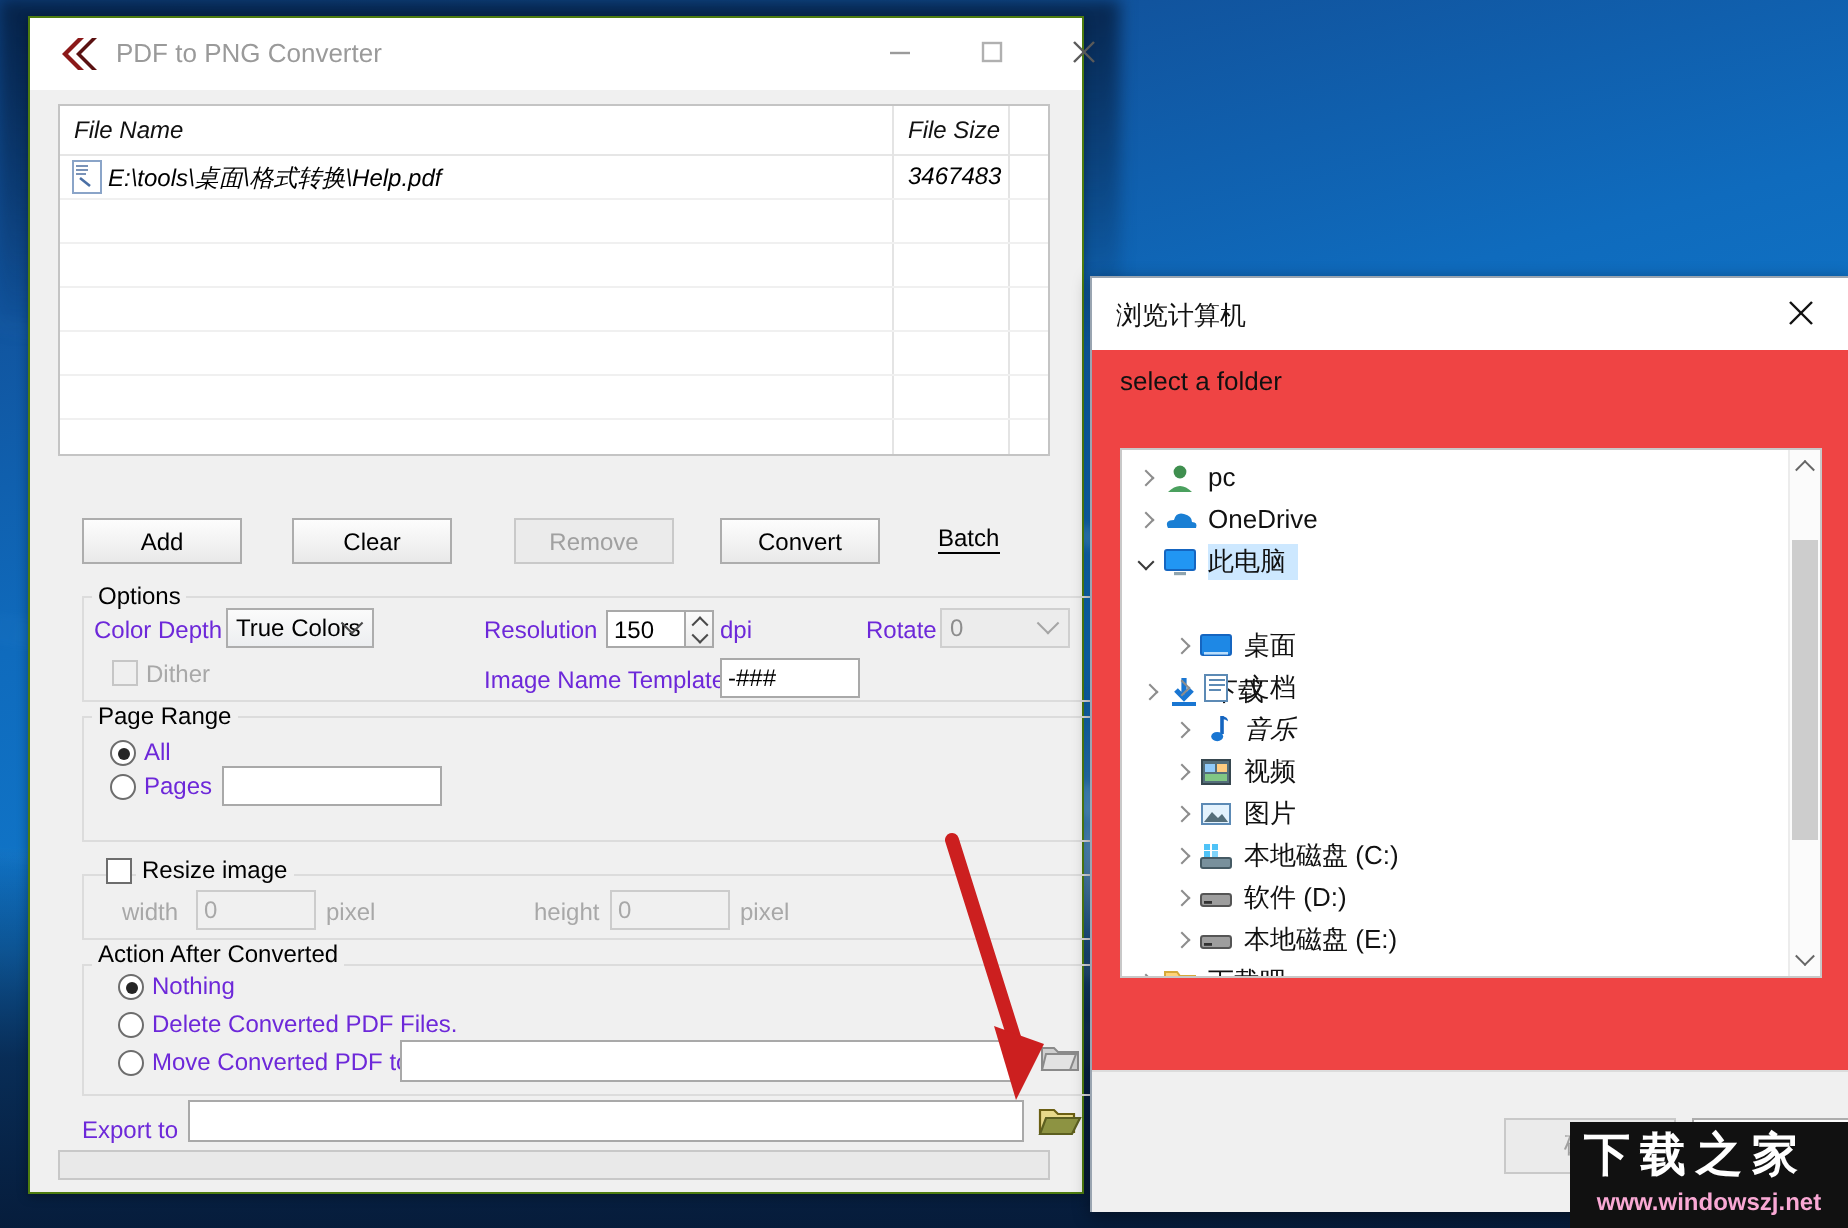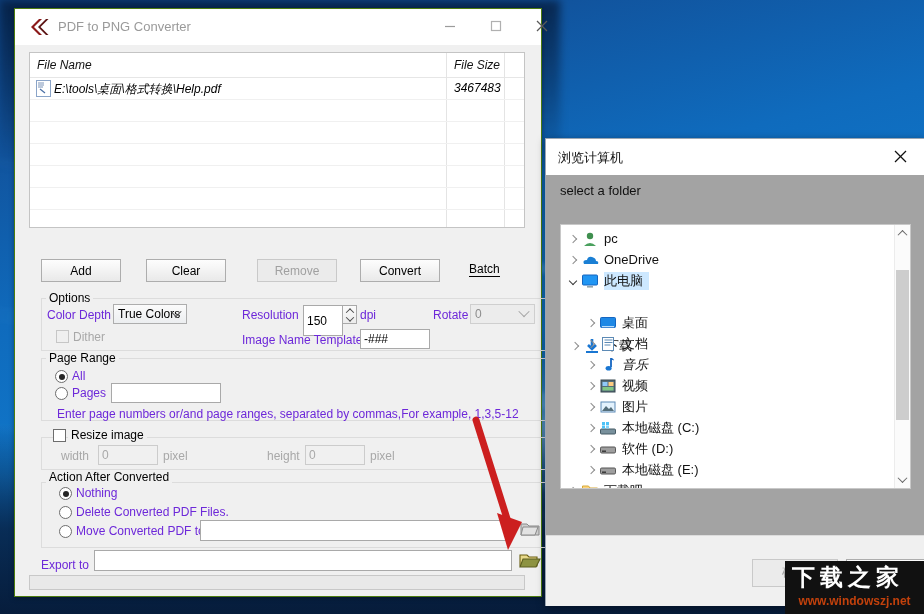--- a/index.html
+++ b/index.html
@@ -67,21 +67,21 @@
   #row0{position:absolute;left:0;right:0;top:24px;height:22px;}
   #rowicon{position:absolute;left:6px;top:3px;width:13px;height:15px;background:#fff;border:1px solid #8aa4c8;}
   #rowname{position:absolute;left:24px;top:4px;font-size:12px;}
   #rowsize{position:absolute;left:424px;top:4px;font-size:12px;}
 
   
   #prog{position:absolute;left:14px;top:566px;width:496px;height:15px;background:#e9e9e9;border:1px solid #c8c8c8;box-sizing:border-box;}
 
   
   #dlg{position:absolute;left:545px;top:138px;width:378px;height:466px;
-    background:#a3a3a3;border:1px solid #9aa5b1;box-shadow:0 2px 8px rgba(0,0,0,.4);}
+    background:#ef4444;border:1px solid #9aa5b1;box-shadow:0 2px 8px rgba(0,0,0,.4);}
   #dlghead{height:36px;background:#fff;position:relative;}
   #dlgtitle{position:absolute;left:12px;top:10px;font-size:13px;color:#111;}
   #dlgclose{position:absolute;right:4px;top:1px;width:40px;height:33px;display:flex;align-items:center;justify-content:center;}
   #dlgprompt{position:absolute;left:14px;top:44px;font-size:13px;color:#111;}
   #tree{position:absolute;left:14px;top:85px;width:351px;height:265px;background:#fff;border:1px solid #c8c8c8;box-sizing:border-box;overflow:hidden;}
   .tnode{position:absolute;left:0;height:21px;display:flex;align-items:center;white-space:nowrap;}
   .tchev{width:16px;display:flex;align-items:center;justify-content:center;flex:none;}
   .tchev i{display:block;width:5px;height:5px;border-right:1.4px solid #8d8d8d;border-bottom:1.4px solid #8d8d8d;transform:rotate(-45deg);}
   .tchev.open i{transform:rotate(45deg);border-color:#3a3a3a;}
   .ticon{width:18px;height:16px;flex:none;margin-right:5px;position:relative;}
@@ -93,21 +93,21 @@
   #sthumb{position:absolute;left:1px;top:45px;width:13px;height:150px;background:#cdcdcd;}
   #dlgfoot{position:absolute;left:0;right:0;top:396px;height:70px;background:#f0f0f0;border-top:1px solid #dcdcdc;}
 
   
   #arrow{position:absolute;left:450px;top:415px;width:100px;height:150px;pointer-events:none;}
 
   
   #wm{position:absolute;left:785px;top:561px;width:139px;height:53px;background:#111;overflow:hidden;}
   #wmcn{position:absolute;left:7px;top:1px;width:126px;height:31px;color:#fff;font-size:23px;
     font-family:"DejaVu Serif",serif;font-weight:bold;letter-spacing:5px;white-space:nowrap;}
-  #wmurl{position:absolute;left:0;right:0;top:33px;text-align:center;color:#c2410c;font-size:12px;font-weight:bold;}
+  #wmurl{position:absolute;left:0;right:0;top:33px;text-align:center;color:#f9a8d4;font-size:12px;font-weight:bold;}
 </style>
 </head>
 <body>
 
 <div id="desktop">
   <div class="dark" style="left:0;top:0;width:560px;height:170px;"></div>
   <div class="ray" style="left:-40px;top:150px;width:1100px;height:10px;transform:rotate(11deg);opacity:.45;"></div>
   <div class="ray" style="left:-40px;top:300px;width:1100px;height:16px;transform:rotate(9deg);opacity:.55;"></div>
   <div class="ray" style="left:-40px;top:420px;width:1100px;height:8px;transform:rotate(6deg);opacity:.5;"></div>
   <div class="ray" style="left:-40px;top:470px;width:1100px;height:22px;transform:rotate(4deg);opacity:.35;"></div>
@@ -180,21 +180,21 @@
 
   <div class="lbl" style="left:32px;top:299px;">Color Depth</div>
   <div class="combo" style="left:98px;top:295px;width:74px;height:20px;">
     <span>True Colors</span>
       <i class="arr"></i>
   </div>
   <div class="chk disabled" style="left:41px;top:321px;"></div>
   <div class="lbl dim" style="left:58px;top:321px;">Dither</div>
 
   <div class="lbl" style="left:227px;top:299px;">Resolution</div>
-  <div class="txt" style="position:absolute;left:288px;top:296px;width:40px;height:31px;">150</div>
+  <div class="txt" style="position:absolute;left:288px;top:296px;width:40px;height:19px;">150</div>
   <div style="position:absolute;left:328px;top:296px;width:14px;height:19px;border:1px solid #a9a9a9;border-left:none;background:linear-gradient(180deg,#fbfbfb,#ececec);box-sizing:border-box;">
     <div style="height:9px;display:flex;align-items:center;justify-content:center;">
       <span style="display:block;width:5px;height:5px;border-left:1.3px solid #4b4b4b;border-top:1.3px solid #4b4b4b;transform:rotate(45deg) translate(1px,1px);"></span>
     </div>
     <div style="height:8px;display:flex;align-items:center;justify-content:center;">
       <span style="display:block;width:5px;height:5px;border-right:1.3px solid #4b4b4b;border-bottom:1.3px solid #4b4b4b;transform:rotate(45deg) translate(-1px,-1px);"></span>
     </div>
   </div>
   <div class="lbl" style="left:345px;top:299px;">dpi</div>
 
@@ -207,21 +207,20 @@
   <div class="lbl" style="left:227px;top:324px;">Image Name Template</div>
   <div class="txt" style="position:absolute;left:345px;top:320px;width:70px;height:20px;">-###</div>
 
   <div class="grp" style="left:26px;top:349px;width:506px;height:63px;"></div>
   <div class="grplbl" style="left:31px;top:342px;">Page Range</div>
   <div class="radio on" style="left:40px;top:361px;"></div>
   <div class="lbl" style="left:57px;top:360px;">All</div>
   <div class="radio" style="left:40px;top:378px;"></div>
   <div class="lbl" style="left:57px;top:377px;">Pages</div>
   <div class="txt" style="position:absolute;left:96px;top:374px;width:110px;height:20px;"></div>
-  <div class="lbl" style="left:42px;top:398px;">Enter page numbers or/and page ranges, separated by commas,For example, 1,3,5-12</div>
 
   <div class="grp" style="left:26px;top:428px;width:506px;height:33px;"></div>
   <div class="chk" style="left:38px;top:420px;background:#fff;"></div>
   <div class="grplbl" style="left:53px;top:419px;">Resize image</div>
   <div class="lbl dim" style="left:46px;top:440px;">width</div>
   <div class="txt disabled" style="position:absolute;left:83px;top:436px;width:60px;height:20px;">0</div>
   <div class="lbl dim" style="left:148px;top:440px;">pixel</div>
   <div class="lbl dim" style="left:252px;top:440px;">height</div>
   <div class="txt disabled" style="position:absolute;left:290px;top:436px;width:60px;height:20px;">0</div>
   <div class="lbl dim" style="left:355px;top:440px;">pixel</div>

